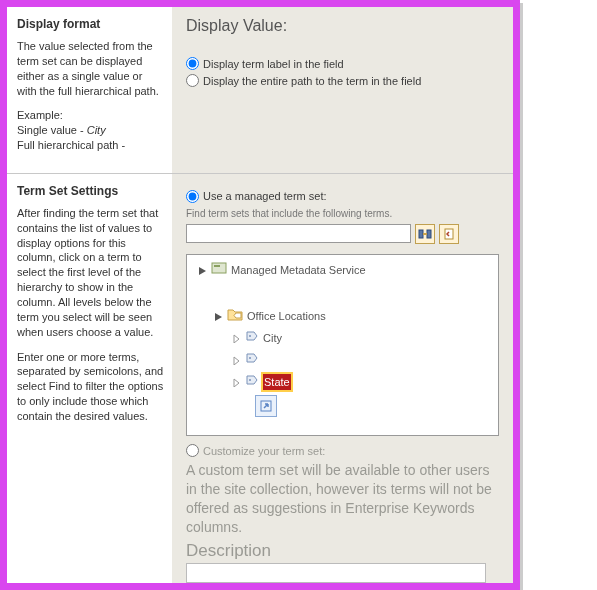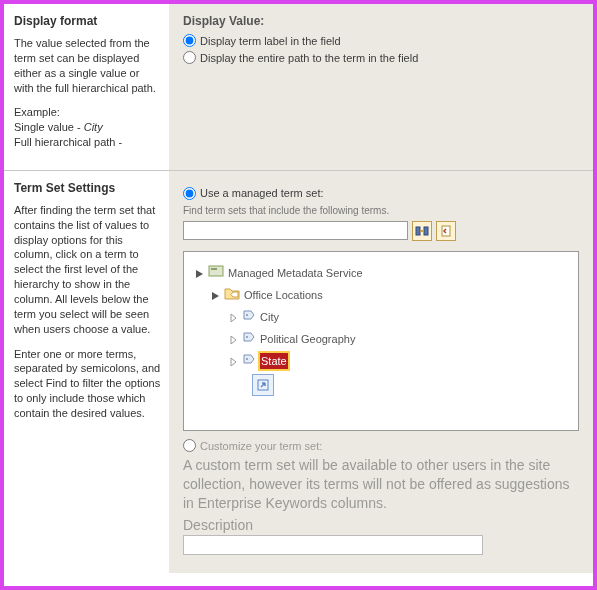--- a/index.html
+++ b/index.html
@@ -8,23 +8,23 @@
     font-family: Tahoma, Verdana, sans-serif;
     font-size: 11px;
     color: #333;
     background: #fff;
     width: 597px;
     height: 590px;
     overflow: hidden;
     position: relative;
   }
   .page {
-    width: 597px;
+    width: 520px;
     height: 590px;
-    border: 4px solid #d946ef;
+    border: 7px solid #d946ef;
     box-shadow: 3px 3px 0 rgba(0,0,0,0.2);
     position: relative;
     overflow: hidden;
   }
   .row {
     display: flex;
     width: 100%;
   }
   .row + .row { border-top: 1px solid #c8c8c8; }
   .leftcol {
@@ -43,24 +43,23 @@
     font-size: 12px;
     margin-bottom: 8px;
   }
   .section-desc {
     font-size: 11px;
     line-height: 1.35;
   }
   .section-desc p { margin: 8px 0 10px 0; }
   .italic { font-style: italic; }
   .label-row {
-    font-size: 12px;
+    font-size: 16px;
     color: #555;
-    margin-bottom: 6px;
-    font-weight: bold;
+    margin-bottom: 22px;
   }
   .radio-row {
     display: flex;
     align-items: center;
     gap: 4px;
     margin-bottom: 4px;
     font-size: 11px;
     color: #3b3b3b;
   }
   .radio-row input[type=radio] { margin:0; }
@@ -90,33 +89,33 @@
     background:#fff3d6;
     display:inline-flex;
     align-items:center;
     justify-content:center;
     cursor:pointer;
   }
   .iconbtn svg { display:block; }
   .tree-box {
     border:1px solid #999;
     background:#fff;
-    padding:10px 10px 18px 10px;
+    padding:4px 10px 18px 10px;
     margin-bottom:8px;
     min-height:180px;
   }
   .tree { font-size:11px; color:#555; }
   .node {
     display:flex;
     align-items:center;
     gap:4px;
     padding:2px 0;
     line-height:16px;
   }
-  .indent1 { padding-left:16px; }
+  .indent1 { padding-left:16px;margin-top:24px; }
   .indent2 { padding-left:34px; }
   .toggle {
     width:10px;height:10px;
     display:inline-flex;
     align-items:center;
     justify-content:center;
     cursor:pointer;
   }
   .toggle svg{ display:block; }
   .nodelabel { color:#555; }
@@ -136,21 +135,21 @@
     margin-left:58px;
     margin-top:2px;
   }
   .disabled-text{
     color:#9a9a94;
     font-size:14px;
     line-height:1.35;
   }
   .desc-label{
     color:#9a9a94;
-    font-size:14px;
+    font-size:17px;
     margin-top:4px;
   }
   .textbox-dis{
     width:300px;height:20px;
     border:1px solid #bbb;
     background:#fff;
     margin-top:2px;
   }
 </style>
 </head>
@@ -268,21 +267,20 @@
               <svg width="9" height="9" viewBox="0 0 9 9">
                   <path d="M2 1 L7 5 L2 9 Z" fill="none" stroke="#999"></path>
                 </svg>
             </span>
             <span>
               <svg width="14" height="14" viewBox="0 0 14 14">
                   <polygon points="2,3 9,3 12,7 9,11 2,11" fill="#e6ecf5" stroke="#7a92b8"></polygon>
                   <circle cx="5" cy="7" r="1" fill="#7a92b8"></circle>
                 </svg>
             </span>
-            <span class="nodelabel">Political Geography</span>
           </div>
 
           <div class="node indent2">
             <span class="toggle">
               <svg width="9" height="9" viewBox="0 0 9 9">
                   <path d="M2 1 L7 5 L2 9 Z" fill="none" stroke="#999"></path>
                 </svg>
             </span>
             <span>
               <svg width="14" height="14" viewBox="0 0 14 14">

